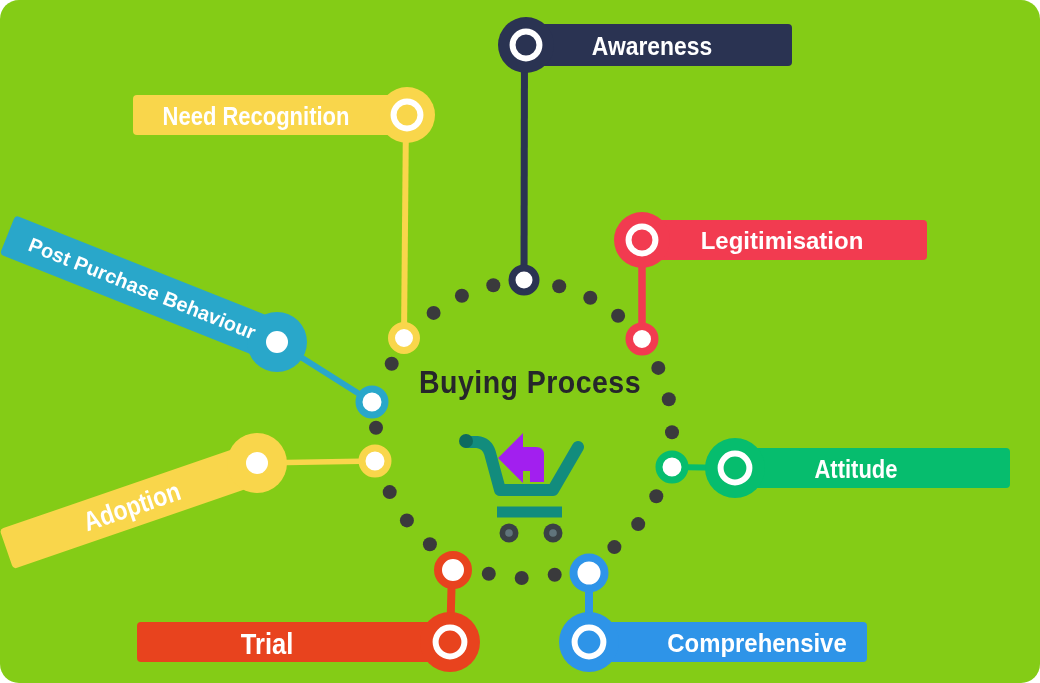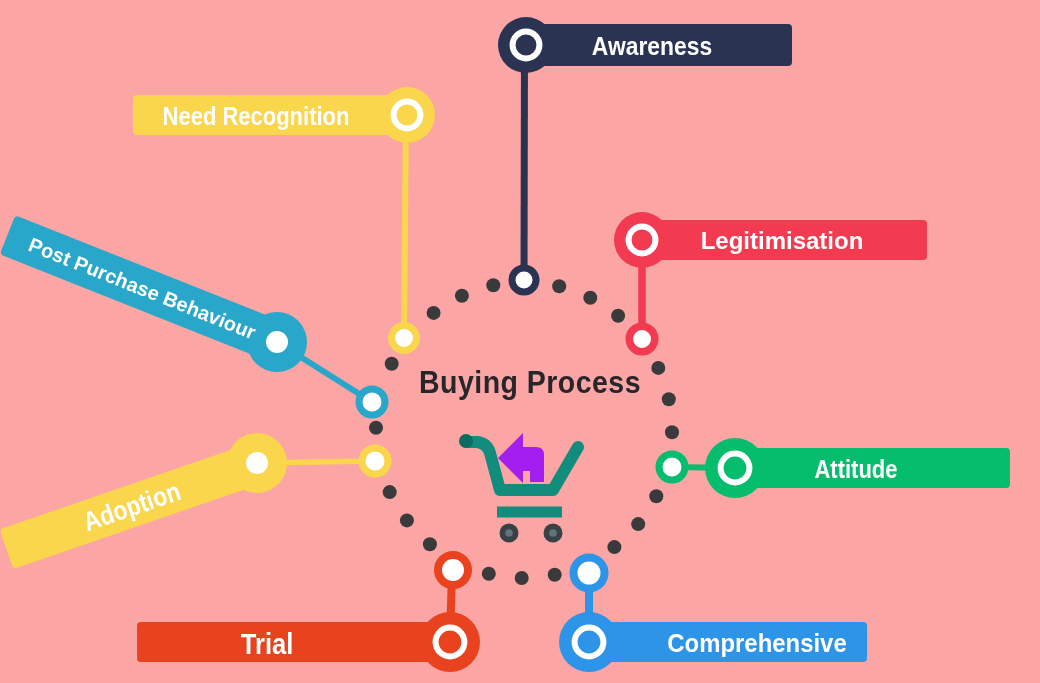--- a/index.html
+++ b/index.html
@@ -6,21 +6,21 @@
   #stage{position:relative;width:1040px;height:683px;background:#fff;overflow:hidden;
          font-family:"Liberation Sans",sans-serif;}
   #diagram{position:absolute;left:0;top:0;}
   #title{position:absolute;left:330px;top:365px;width:400px;text-align:center;
          font-weight:bold;font-size:31px;letter-spacing:0.5px;transform:scaleX(0.92);}
   svg text{font-family:"Liberation Sans",sans-serif;}
 </style>
 </head>
 <body>
 
-<div id="stage" style="background: #fca5a5;">
+<div id="stage" style="background: #84cc16; border-radius: 19px;">
   <svg id="diagram" width="1040" height="683" viewBox="0 0 1040 683">
       <line x1="524.5" y1="45" x2="524" y2="280" stroke="#2A3352" stroke-width="7"></line>
       <line x1="406" y1="115" x2="404" y2="338" stroke="#F9D64B" stroke-width="6"></line>
       <line x1="642" y1="240" x2="642" y2="339" stroke="#F23B50" stroke-width="7.5"></line>
       <line x1="277" y1="342" x2="372" y2="402" stroke="#29A7CA" stroke-width="6"></line>
       <line x1="257" y1="463" x2="375" y2="461" stroke="#F9D64B" stroke-width="5.5"></line>
       <line x1="672" y1="467" x2="735" y2="468" stroke="#06BD6E" stroke-width="6"></line>
       <line x1="452" y1="570" x2="450" y2="642" stroke="#E8431E" stroke-width="8"></line>
       <line x1="589" y1="573" x2="589" y2="642" stroke="#2E94E8" stroke-width="8"></line>
       <g>

